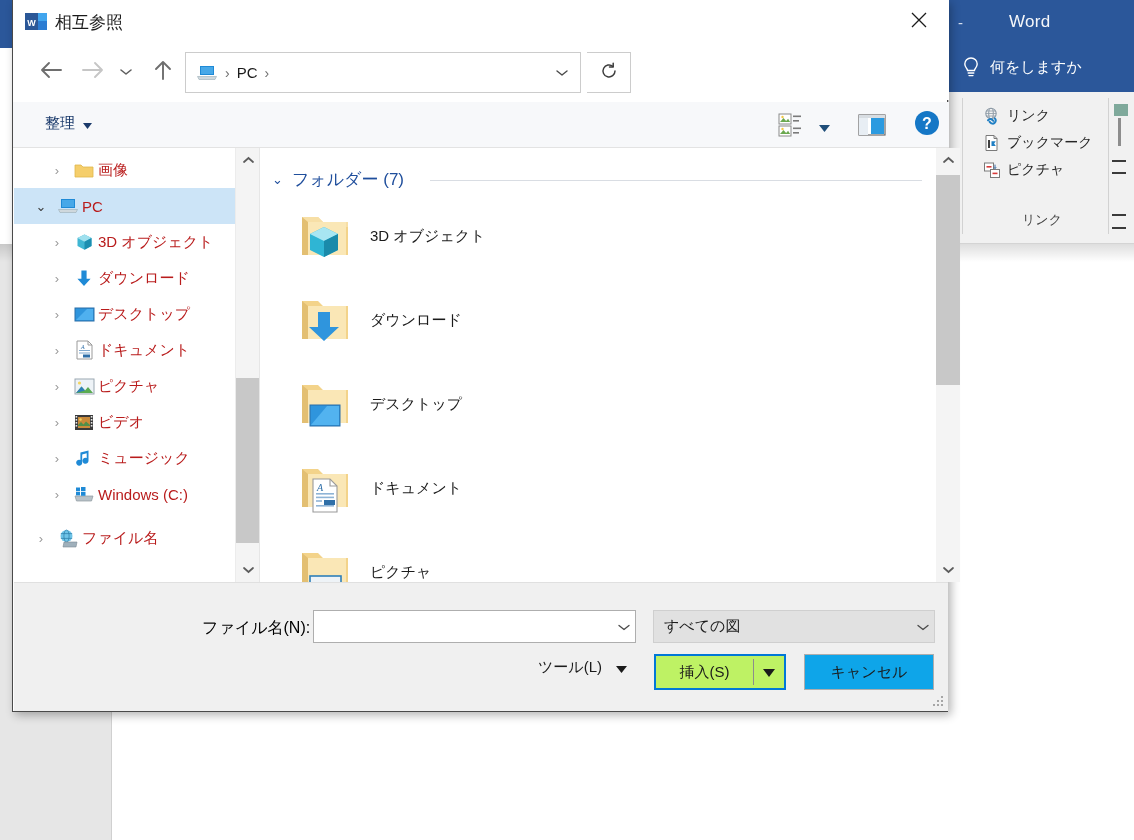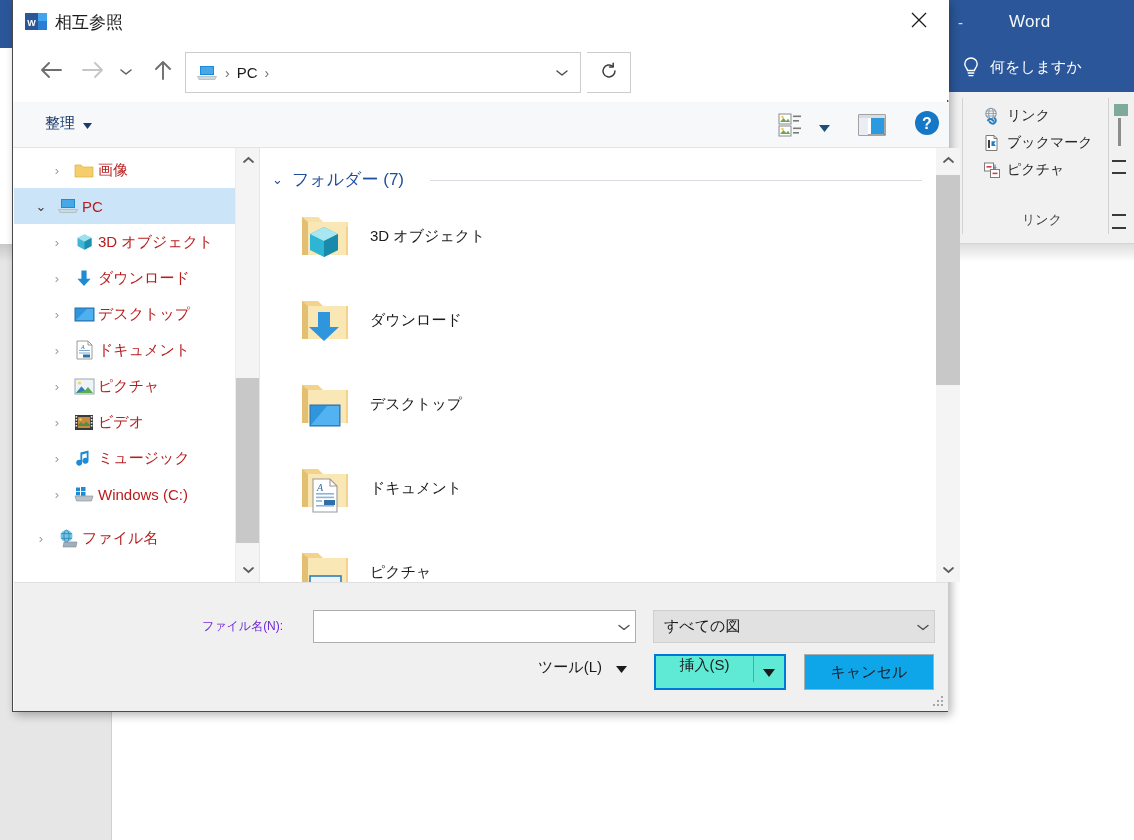--- a/index.html
+++ b/index.html
@@ -209,21 +209,21 @@
     background: #e0e0e0;
   }
 
   
   .footer {
     position: absolute; left: 1px; top: 583px; width: 934px; height: 128px;
     background: #f0f0f0;
   }
   .fname-label {
     position: absolute; left: 189px; top: 618px;
-    font-size: 12px; color: #6d28d9;
+    font-size: 16px; color: #000000;
   }
   .fname-box {
     position: absolute; left: 300px; top: 610px; width: 323px; height: 33px;
     background: #ffffff; border: 1px solid #aeaeae;
     display: flex; align-items: center;
   }
   .fname-input {
     border: none; outline: none; background: transparent;
     width: 290px; height: 29px; padding-left: 6px;
     font-family: inherit; font-size: 15px; color: #1b1b1b;
@@ -240,22 +240,22 @@
   }
   .filter-val { font-size: 15px; color: #1b1b1b; }
 
   .tools-btn {
     position: absolute; left: 525px; top: 658px;
     display: flex; align-items: center; gap: 14px;
     font-size: 15px; color: #1b1b1b; cursor: default;
   }
   .insert-btn {
     position: absolute; left: 641px; top: 654px; width: 132px; height: 36px;
-    background: #5eead4; border: 2px solid #0078d7;
-    display: flex; cursor: default;
+    background: #bef264; border: 2px solid #0078d7;
+    display: flex; align-items: center; cursor: default;
   }
   .insert-label {
     flex: 1; text-align: center; font-size: 15px; color: #1b1b1b;
   }
   .insert-sep { width: 1px; height: 26px; background: #8d8d8d; }
   .insert-caret {
     width: 30px; display: flex; align-items: center; justify-content: center;
   }
   .cancel-btn {
     position: absolute; left: 791px; top: 654px; width: 130px; height: 36px;

